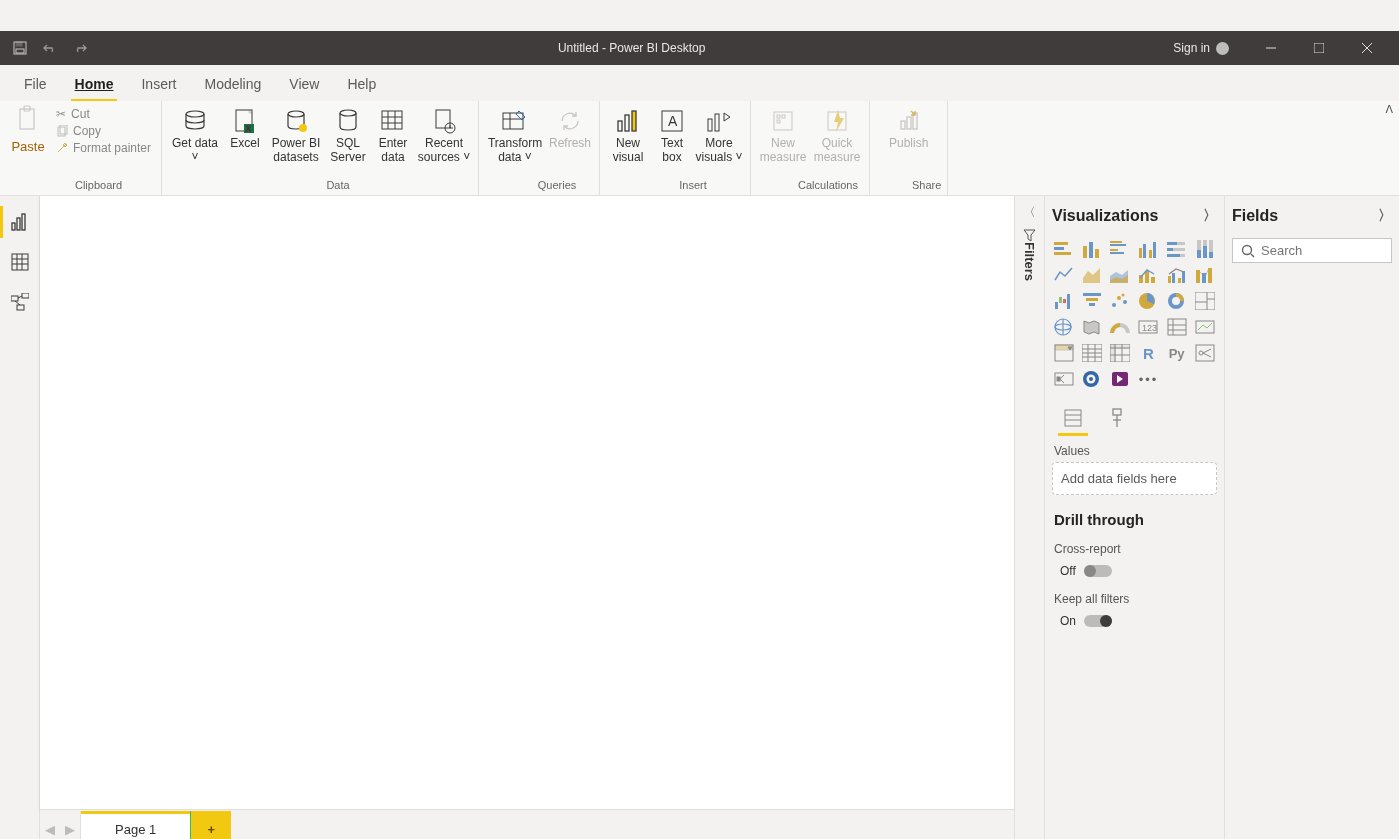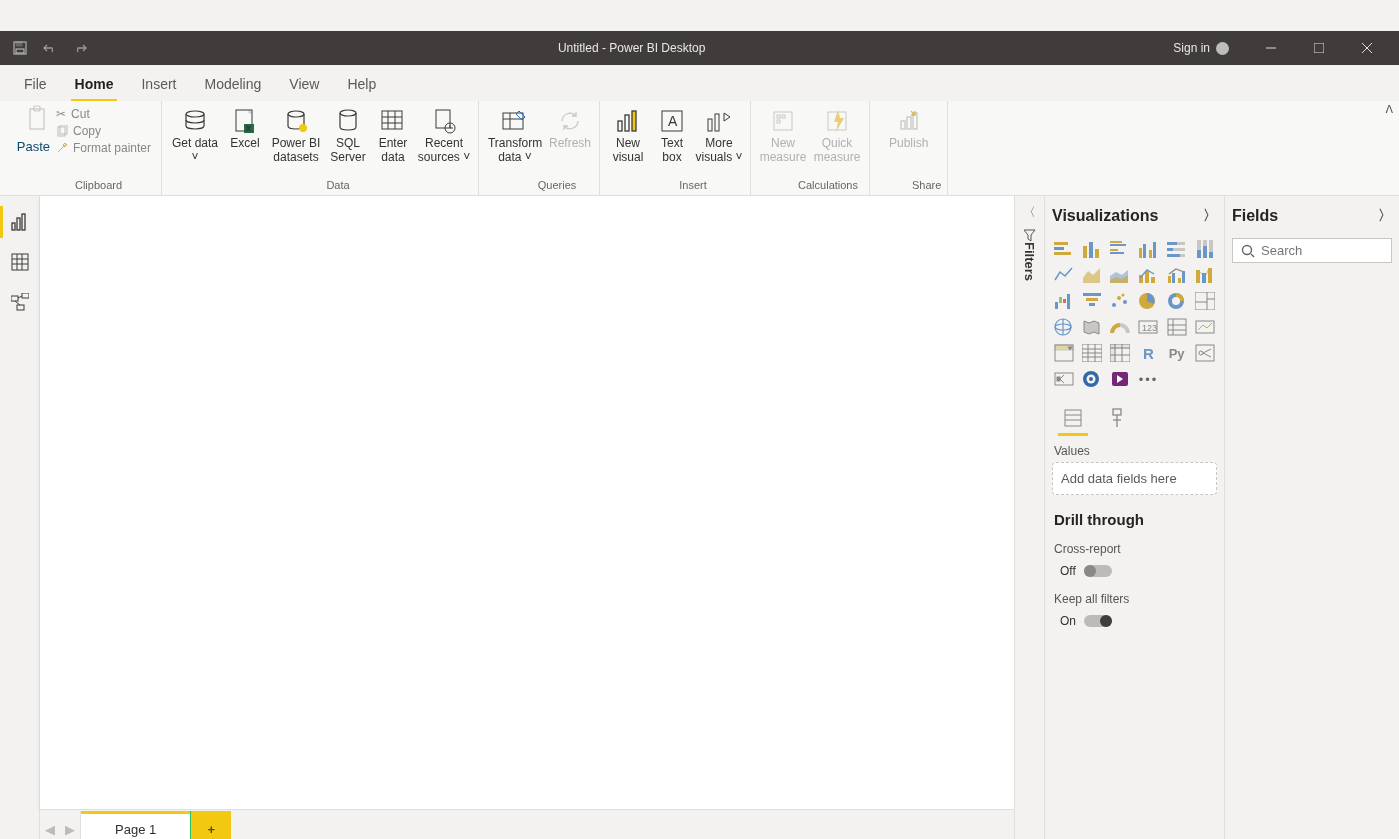--- a/index.html
+++ b/index.html
@@ -9,35 +9,35 @@
 .tb-left { display:flex; gap:14px; padding:0 12px; }
 .tb-btn { width:16px; height:16px; display:flex; align-items:center; justify-content:center; opacity:.85; }
 .tb-center { flex:1; text-align:center; font-size:12px; }
 .tb-right { display:flex; align-items:center; gap:4px; padding:0 10px; }
 .signin { display:flex; align-items:center; gap:6px; margin-right:16px; font-size:12px; }
 .signin-dot { width:13px; height:13px; border-radius:50%; background:#bdbdbd; }
 .win-btn { width:44px; height:30px; display:flex; align-items:center; justify-content:center; }
 
 .tabstrip { height:36px; background:#f3f2f1; display:flex; align-items:flex-end; padding-left:10px; border-bottom:0; }
 .tabstrip .tab { padding:0 14px; height:34px; display:flex; align-items:center; font-size:14px; color:#5b5a59; position:relative; }
-.tabstrip .tab.active { color:#201f1e; font-weight:600; }
+.tabstrip .tab.active { color:#201f1e; font-weight:600;text-decoration:underline; }
 .tabstrip .tab.active::after { content:""; position:absolute; bottom:-1px; left:10px; right:10px; height:3px; background:#f2c811; }
 
 .ribbon { background:#f8f8f7; border-bottom:1px solid #e1dfdd; display:flex; position:relative; height:95px;}
 .group { display:flex; flex-direction:column; align-items:center; padding:4px 6px 0; border-right:1px solid #e1dfdd;}
 .group:last-child{border-right:none;}
 .group-items { display:flex; align-items:flex-start; gap:2px; flex:1;}
 .group-label { font-size:11px; color:#666; padding:2px 0 4px;margin-left:36px; }
 .ribbtn { display:flex; flex-direction:column; align-items:center; justify-content:flex-start; width:54px; padding:2px 0; text-align:center; font-size:12px; line-height:1.15; color:#333; }
 .ribbtn.disabled{color:#b3b0ad;}
 .ribbtn .ico { width:30px; height:28px; display:flex; align-items:center; justify-content:center; margin-bottom:2px;}
 .ribbtn .lbl{display:block;max-width:60px;}
 .small-stack { display:flex; flex-direction:column; gap:3px; padding:2px 4px; font-size:12px; color:#888;}
 .small-stack div{display:flex;align-items:center;gap:5px;}
-.paste-col{display:flex;flex-direction:column;align-items:flex-end;width:44px;color:#0c4a6e;padding-top:0;}
+.paste-col{display:flex;flex-direction:column;align-items:center;width:44px;color:#a16207;padding-top:0;}
 .paste-col .ico{height:34px;}
 
 .workspace { display:flex; height:calc(839px - 34px - 36px - 95px - 21px); }
 .leftrail { width:40px; background:#f3f2f1; border-right:1px solid #e1dfdd; display:flex; flex-direction:column; align-items:center; padding-top:6px;}
 .leftrail .rb { width:40px;height:40px;display:flex;align-items:center;justify-content:center;position:relative;color:#323130;}
 .leftrail .rb.active::before{content:"";position:absolute;left:0;top:4px;bottom:4px;width:3px;background:#f2c811;}
 
 .canvas-area { flex:1; display:flex; flex-direction:column; background:#eceae8;}
 .canvas { flex:1; margin:0; background:#fff; box-shadow:0 2px 5px rgba(0,0,0,0.06);}
 .pagestrip { height:40px; background:#f3f2f1; display:flex; align-items:center; border-top:1px solid #e1dfdd;}

